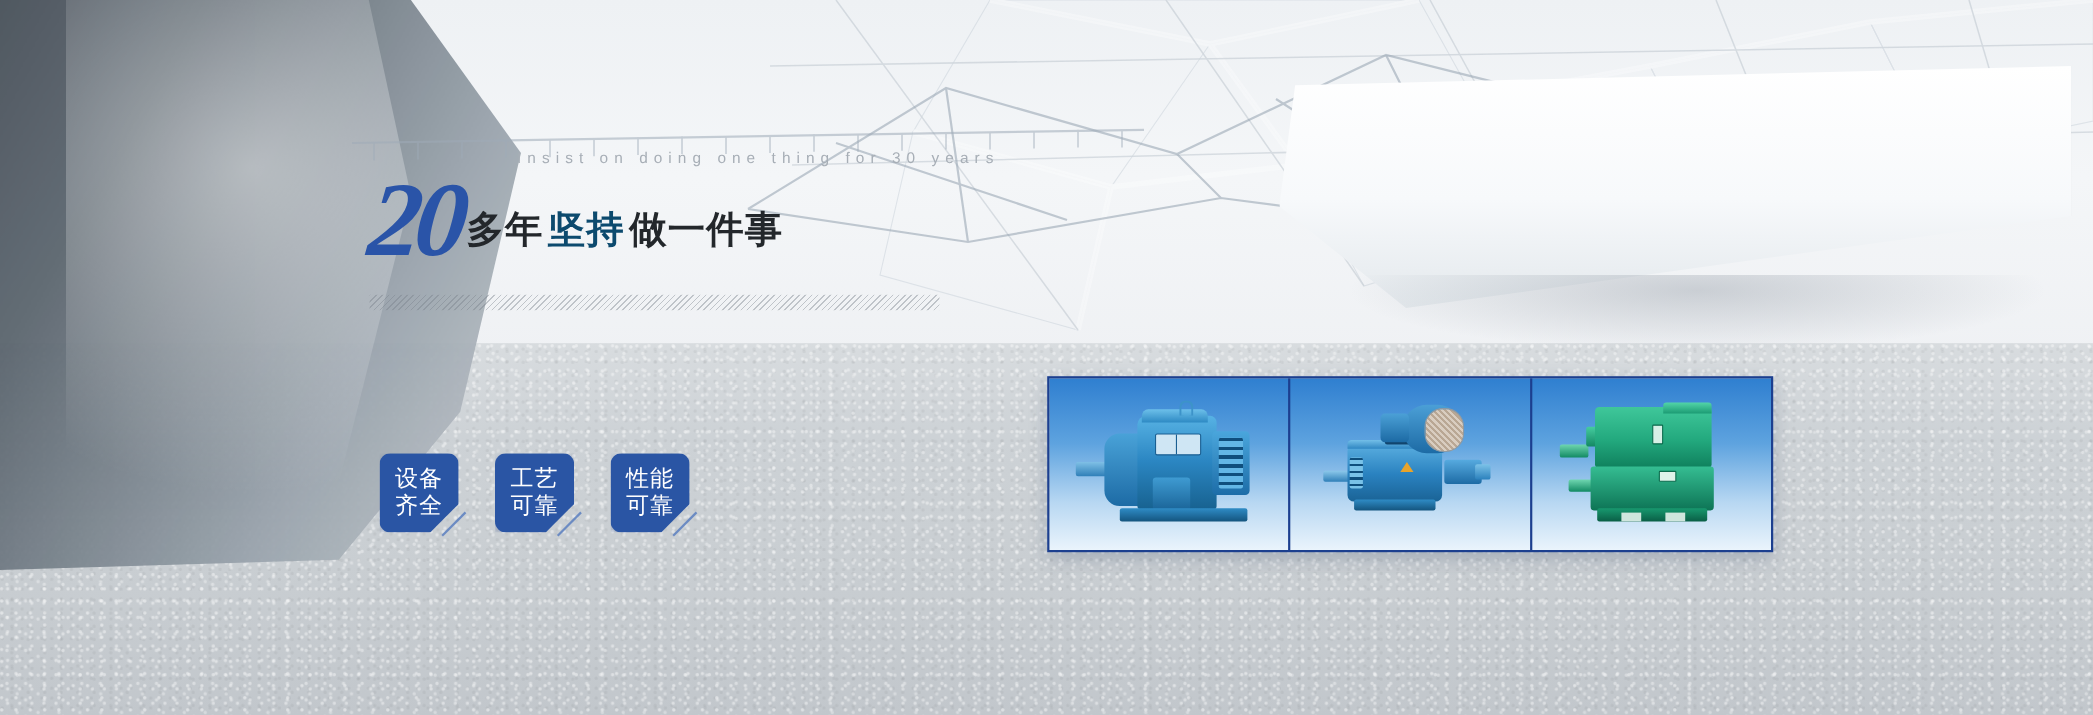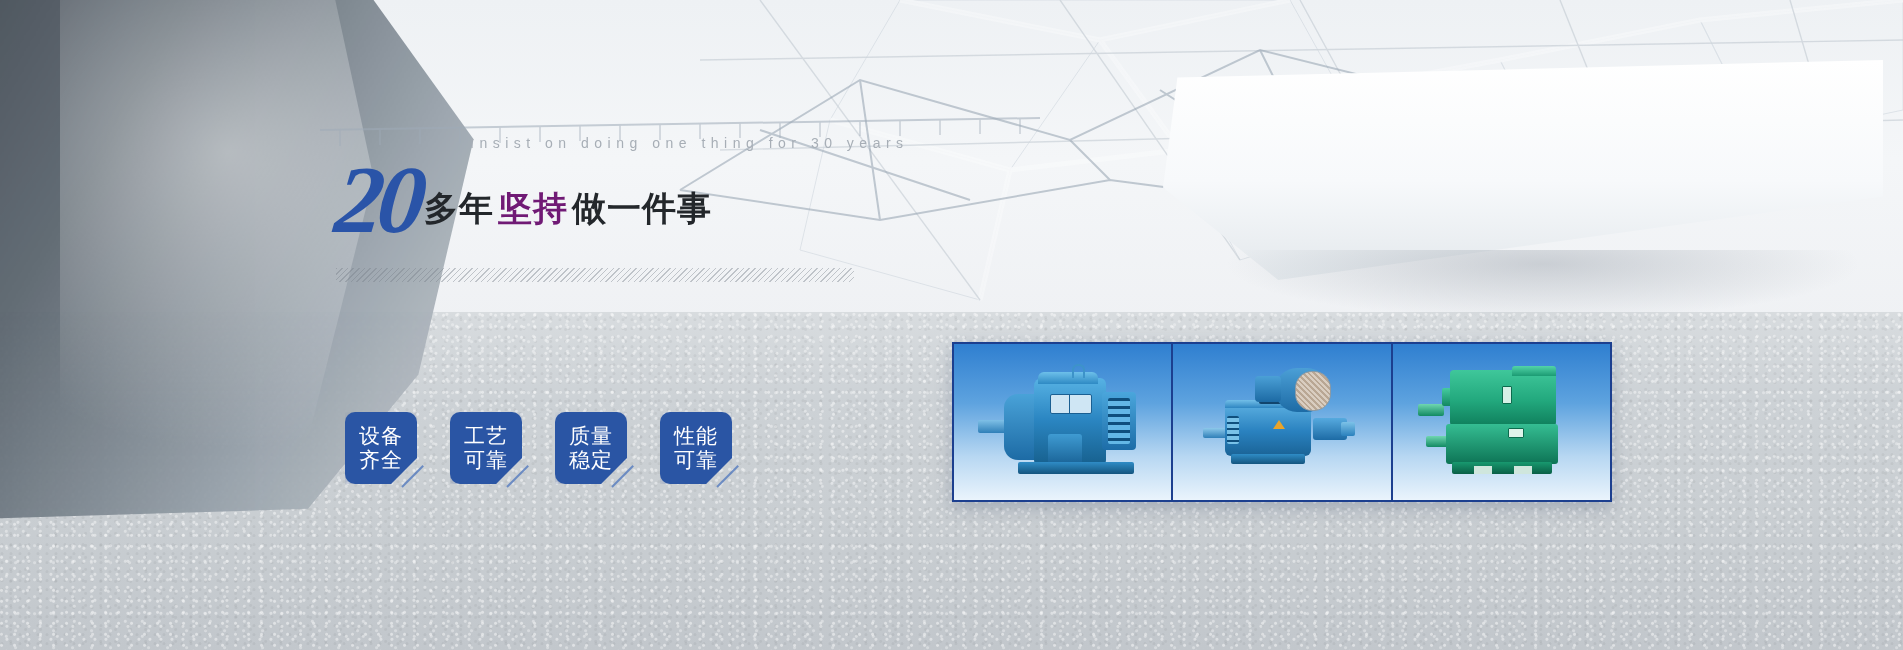--- a/index.html
+++ b/index.html
@@ -82,21 +82,21 @@
     vertical-align:-16px;
   }
   .headline-cn{
     display:inline-block;
     font-size:34px;font-weight:700;line-height:1;
     vertical-align:-4px;
     margin-left:4px;
     letter-spacing:1px;
   }
   .cn-dark{color:#23272b;}
-  .cn-blue{color:#701a75;}
+  .cn-blue{color:#0c4a6e;}
 
   .eng-line{
     position:absolute;left:470px;top:135px;
     font-size:14px;letter-spacing:5.5px;
     color:#a7aeb6;
     white-space:nowrap;
     font-weight:400;
   }
 
   .hatch{
@@ -330,27 +330,20 @@
       </div>
       <div class="badge-slot">
         <div class="badge">
           <span>工艺</span>
           <span>可靠</span>
         </div>
         <div class="badge-tick"></div>
       </div>
       <div class="badge-slot">
         <div class="badge">
-          <span>质量</span>
-          <span>稳定</span>
-        </div>
-        <div class="badge-tick"></div>
-      </div>
-      <div class="badge-slot">
-        <div class="badge">
           <span>性能</span>
           <span>可靠</span>
         </div>
         <div class="badge-tick"></div>
       </div>
     </div>
 
     <div class="panel">
 
       <div class="cell">

